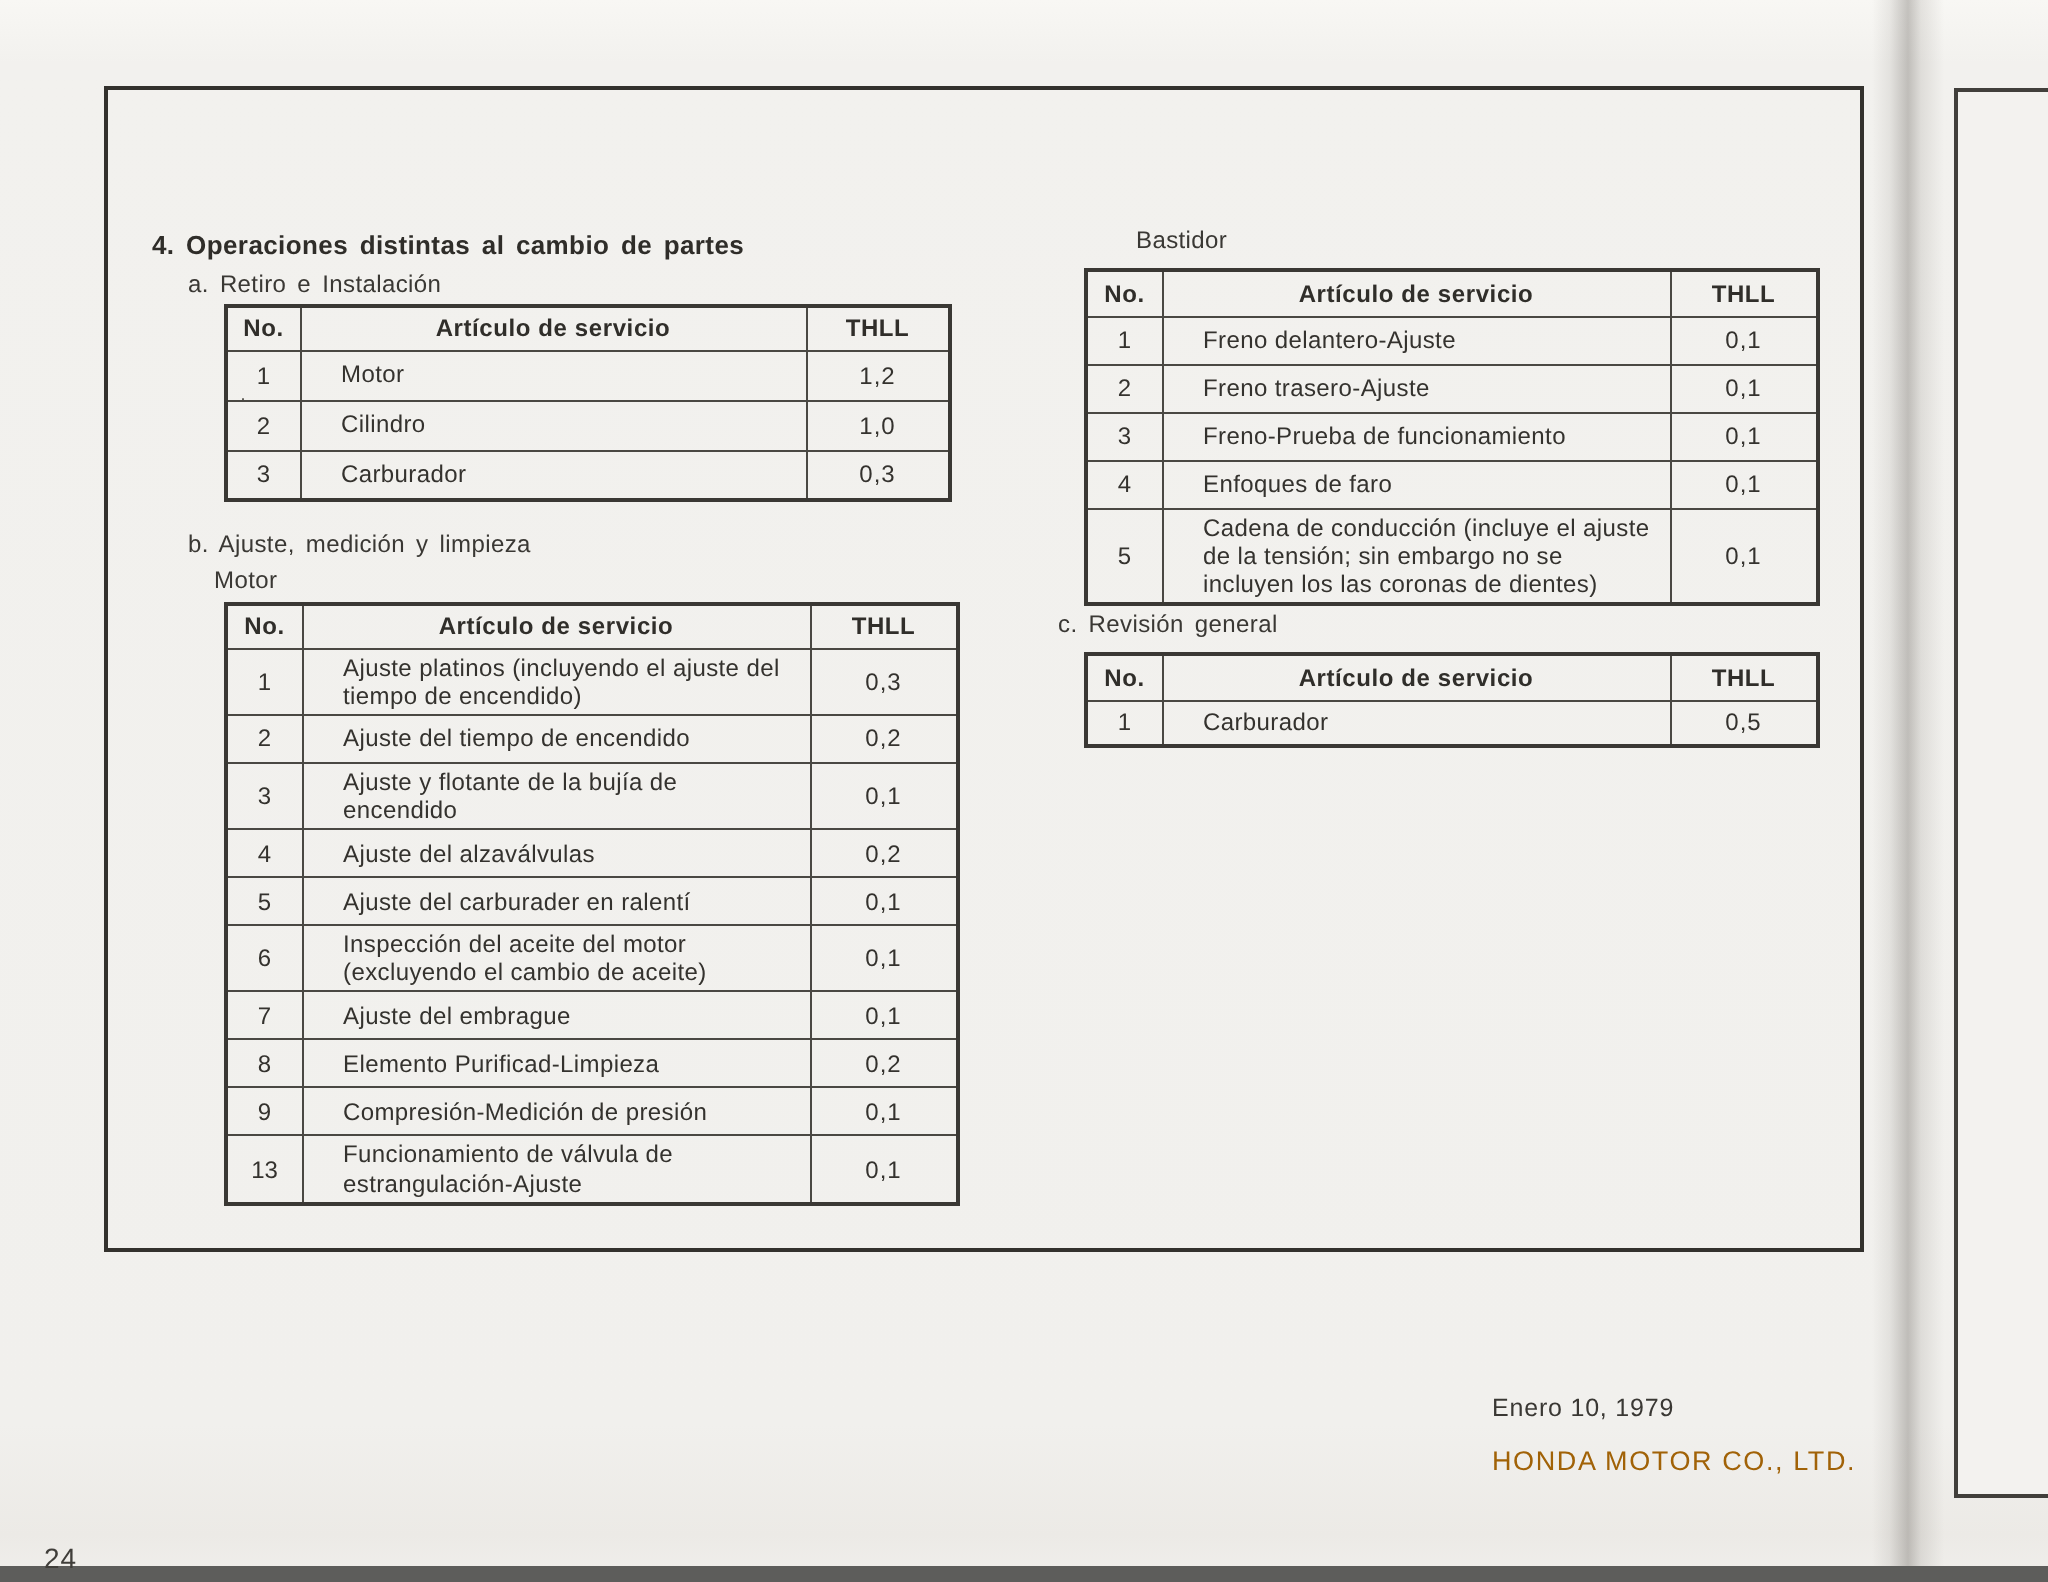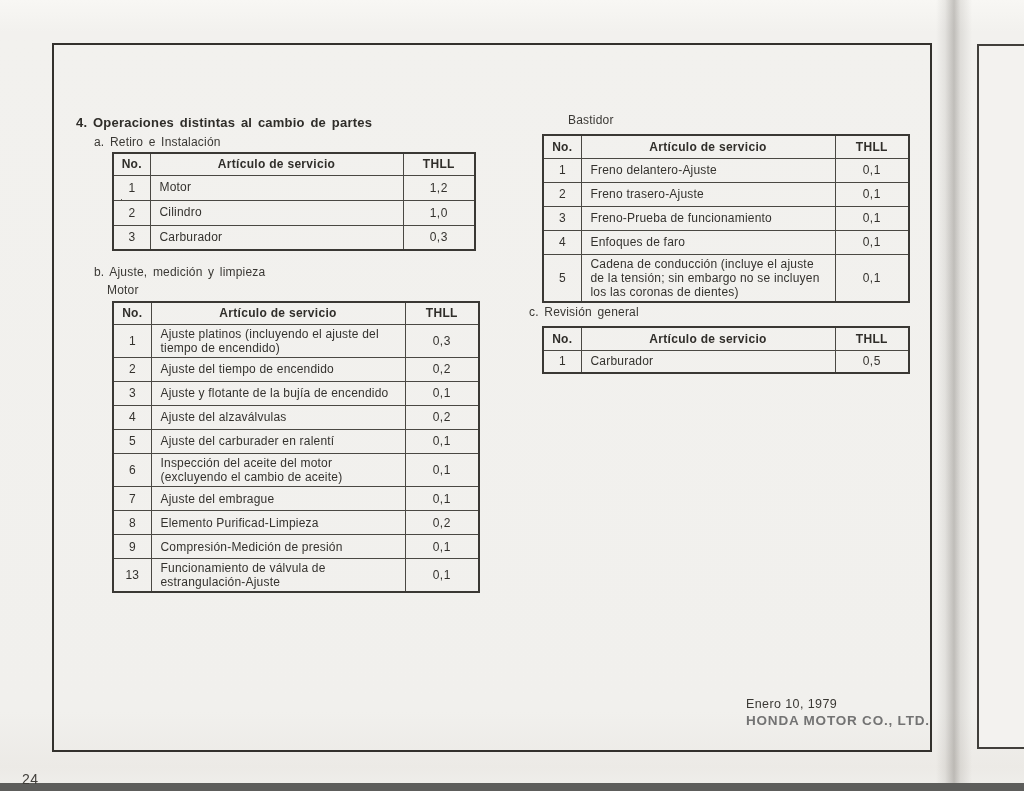--- a/index.html
+++ b/index.html
@@ -20,50 +20,50 @@
     position:absolute; left:0; top:783px; width:1024px; height:8px;
     background:#5d5d5b;
   }
   .right-page{
     position:absolute; left:977px; top:44px; width:60px; height:705px;
     border:2px solid #413f3b; border-right:none;
     background:#f3f2ef;
   }
   
   .page-main{
-    position:absolute; left:52px; top:43px; width:880px; height:709px;
+    position:absolute; left:52px; top:43px; width:880px; height:583px;
     border:2px solid #33312d;
     background:transparent;
   }
   .page-number{
     position:absolute; left:22px; top:731px;
     font-size:14px; color:#403e3a; letter-spacing:0.5px;margin-top:40px;
   }
   
   .abs{ position:absolute; }
   .sec-title{ font-size:13px; font-weight:bold; letter-spacing:0.2px; word-spacing:2px; color:#2f2d29;}
   .sub-label{ font-size:12px; letter-spacing:0.2px; word-spacing:2px; color:#3a3834;}
   .note-line{ font-size:11.5px; font-weight:bold; color:#2f2d29; letter-spacing:0.1px;}
   .note-line .bullet{ font-size:9px; vertical-align:1px; margin-right:3px;}
   .footer-date{ font-size:12.5px; color:#3a3834; letter-spacing:0.4px;}
-  .footer-co{ font-size:13.5px; font-weight:bold; color:#737373; letter-spacing:0.8px; margin-top:2px;}
+  .footer-co{ font-size:13.5px; font-weight:normal; color:#a16207; letter-spacing:0.8px; margin-top:12px;}
   
   table{
     border-collapse:collapse; table-layout:fixed;
     font-family:"Liberation Sans", sans-serif;
     font-size:12px; color:#34322e;
     border:2px solid #3a3834;
   }
   th,td{ border:1.5px solid #4a4843; }
   th{
     font-size:12px; font-weight:bold; text-align:center;
     letter-spacing:0.3px; color:#302e2a;
   }
   td.c-no{ text-align:center; }
-  td.c-item{ text-align:left; padding:2px 6px 2px 9px; line-height:1.18; letter-spacing:0.2px;}
+  td.c-item{ text-align:left; padding:2px 6px 2px 20px; line-height:1.18; letter-spacing:0.2px;}
   td.c-thll{ text-align:center; letter-spacing:0.5px;}
   tr.rh22{ height:22px; } tr.rh23{ height:23px; } tr.rh24{ height:24px; }
   tr.rh25{ height:25px; } tr.rh30{ height:30px; } tr.rh44{ height:44px; }
   .stray{ position:relative; }
   .stray .dot{ position:absolute; top:-7px; left:6px; font-size:9px; color:#4a4843;}
 </style>
 </head>
 <body>
 
 <div class="gutter-shadow"></div>

